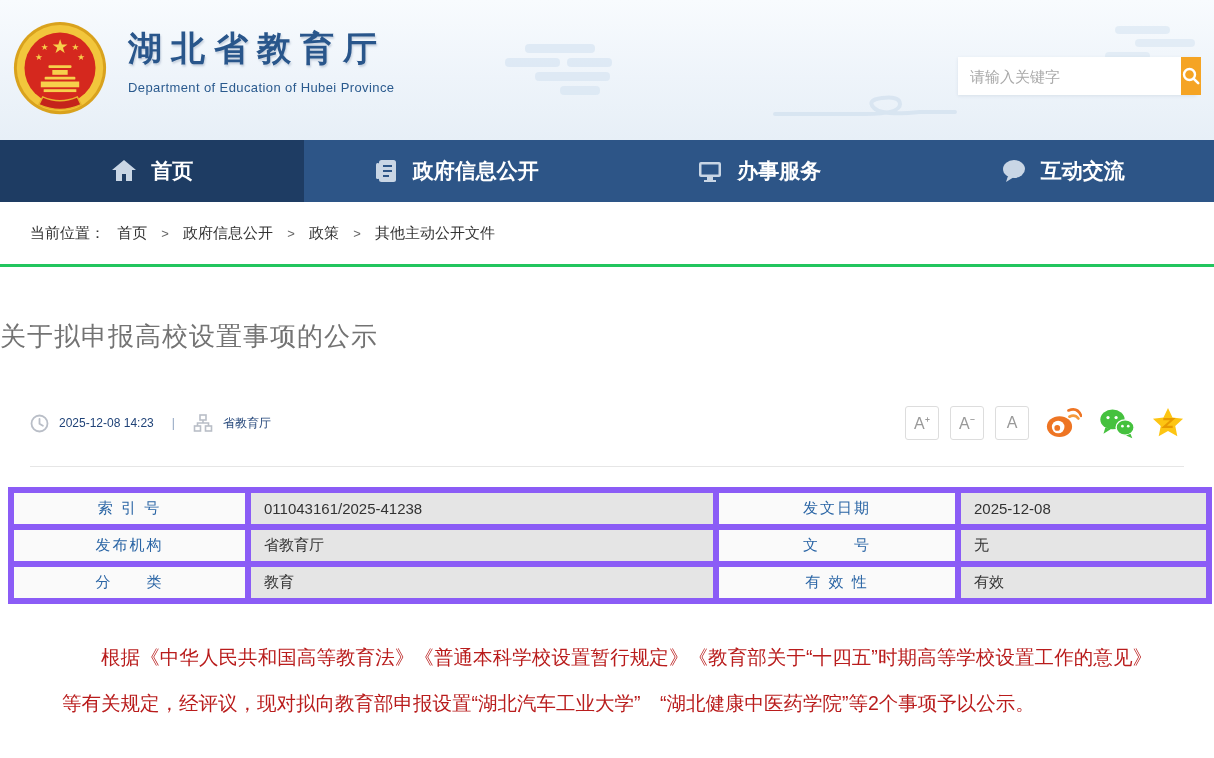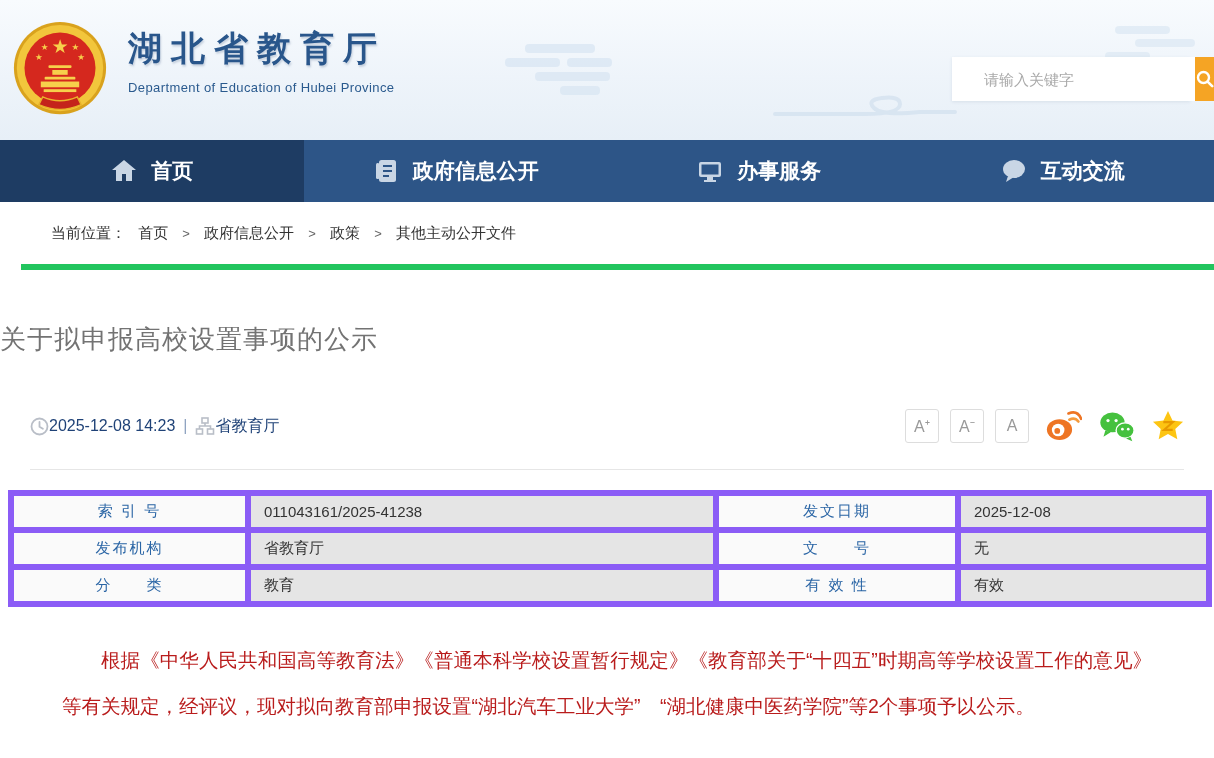--- a/index.html
+++ b/index.html
@@ -15,56 +15,56 @@
   .cloud { position: absolute; opacity: .75; }
   .emblem { position: absolute; left: 12px; top: 20px; width: 96px; height: 100px; }
   .brand { position: absolute; left: 128px; top: 26px; }
   .site-title {
     font-family: "Liberation Serif", serif;
     font-size: 34px; font-weight: bold; color: #29568b; letter-spacing: 9px;
     text-shadow: 1px 2px 2px rgba(120,140,170,.35);
   }
   .site-subtitle { font-size: 13px; color: #2a5a8e; margin-top: 8px; letter-spacing: .4px; }
   .search-box {
-    position: absolute; right: 24px; top: 57px; width: 238px; height: 44px;
-    display: flex; background: #fff; box-shadow: 0 1px 3px rgba(100,120,150,.15); padding-left: 20px;
+    position: absolute; right: 18px; top: 57px; width: 238px; height: 38px;
+    display: flex; background: #fff; box-shadow: 0 1px 3px rgba(100,120,150,.15);
   }
   .search-box input {
     flex: 1; border: none; outline: none; padding: 0 12px; font-size: 15px; color: #555;
     font-family: "Liberation Sans", sans-serif;
   }
   .search-box input::placeholder { color: #a9a9a9; }
   .search-btn { width: 39px; background: #f5a424; border: none; cursor: pointer;
     display: flex; align-items: center; justify-content: center; }
 
   
   .nav { display: flex; height: 62px; background: #2d5587; }
   .nav-item {
     flex: 1; display: flex; align-items: center; justify-content: center; gap: 13px;
     color: #fff; font-size: 21px; font-weight: bold; cursor: pointer;
   }
   .nav-item.active { background: #1e3c63; }
   .nav-icon { width: 28px; height: 28px; flex: 0 0 auto; }
 
   
-  .breadcrumb-bar { border-bottom: 6px solid #22c55e; margin-left: 21px; }
+  .breadcrumb-bar { border-bottom: 3px solid #22c55e; }
   .breadcrumb { margin: 0 30px; padding: 22px 0 21px; font-size: 15px; color: #333; }
   .breadcrumb a { color: #333; text-decoration: none; cursor: pointer; }
   .crumb-sep { color: #666; margin: 0 10px; font-size: 13px; }
   .crumb-label { margin-right: 8px; }
 
   
   .article-title { font-size: 26px; font-weight: 400; color: #737373;
     padding: 52px 0 42px; letter-spacing: 1px; }
 
   .article-info {
     display: flex; align-items: center; justify-content: space-between;
     margin: 0 30px; padding: 10px 0 26px; border-bottom: 1px solid #e6e6e6;
   }
-  .info-left { display: flex; align-items: center; font-size: 16px; color: #1f4277; }
+  .info-left { display: flex; align-items: center; gap: 10px; font-size: 12px; color: #1f4277; }
   .info-divider { color: #8fa3c0; margin: 0 8px; }
   .info-right { display: flex; align-items: center; gap: 11px; }
   .font-btn {
     width: 34px; height: 34px; border: 1px solid #ddd; border-radius: 3px; background: #fff;
     color: #999; font-size: 16px; cursor: pointer; font-family: "Liberation Sans", sans-serif;
   }
   .share-icon { width: 36px; height: 32px; margin-left: 6px; cursor: pointer; }
 
   
   .meta-table { width: 1198px; margin: 20px 8px 0; border-collapse: collapse; table-layout: fixed; }

